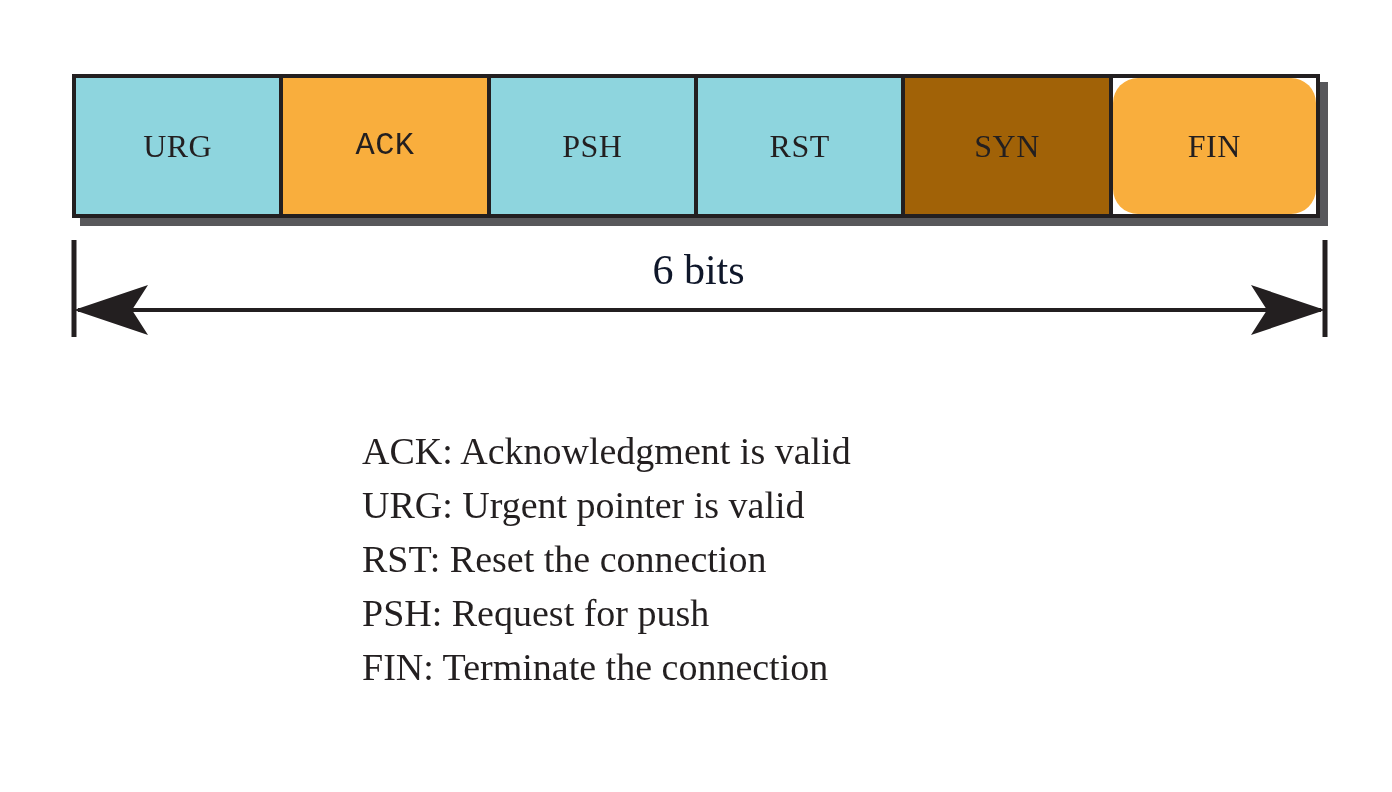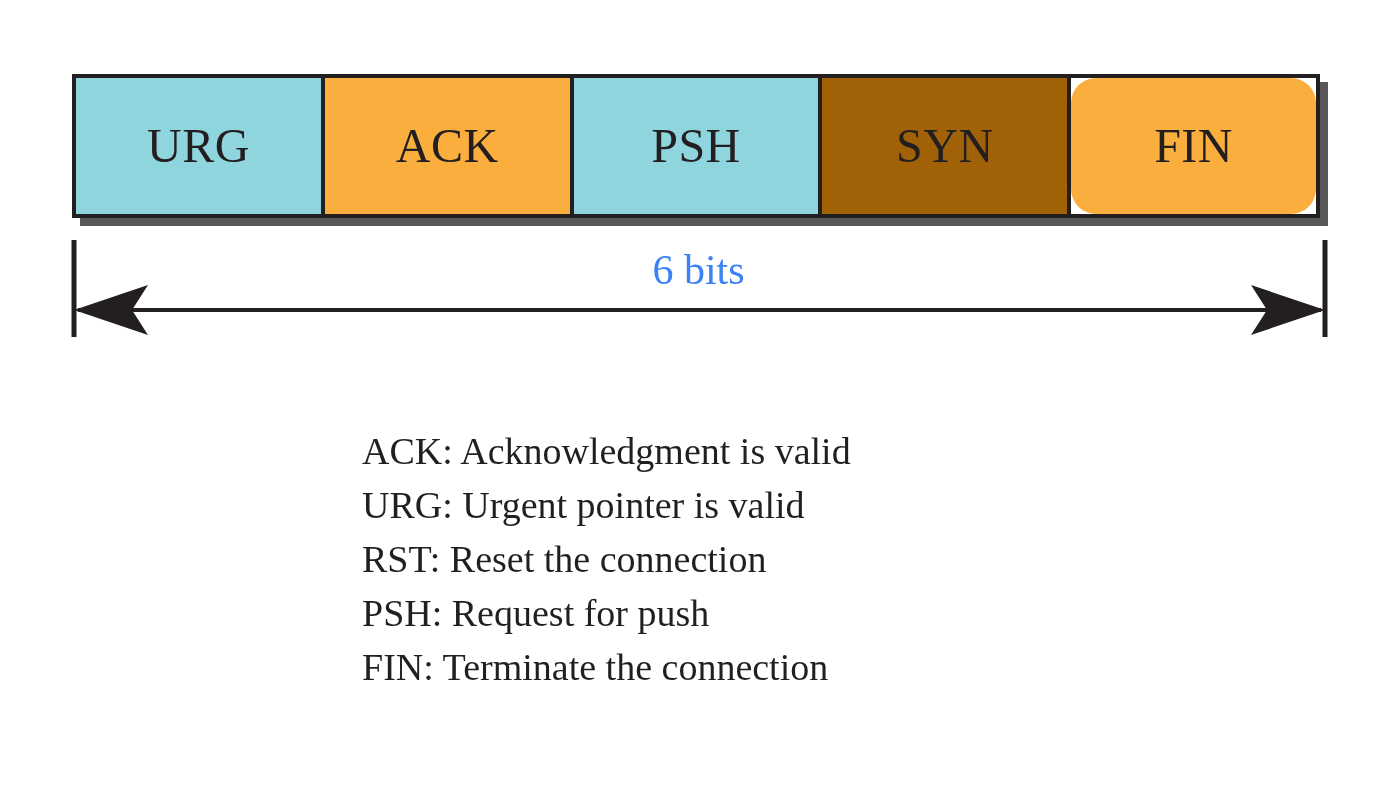--- a/index.html
+++ b/index.html
@@ -60,21 +60,21 @@
     display: flex;
     align-items: center;
     justify-content: center;
     border-right: 4px solid #231f20;
     box-sizing: border-box;
   }
   .field-cell:last-child {
     border-right: none;
   }
   .field-cell .cell-label {
-    font-size: 48px;
+    font-size: 32px;
     line-height: 1;
     letter-spacing: 0.5px;
     color: #231f20;
     user-select: none;
   }
 
   
   .dimension {
     position: absolute;
     left: 0;
@@ -85,21 +85,21 @@
   }
 
   .dim-label {
     position: absolute;
     left: 72px;
     top: 249px;
     width: 1253px;
     text-align: center;
     font-size: 42px;
     line-height: 1;
-    color: #3b82f6;
+    color: #0f172a;
   }
 
   
   .legend {
     position: absolute;
     left: 362px;
     top: 424px;
     width: 900px;
   }
   .legend-line {
@@ -113,25 +113,28 @@
 <body>
 
 <div id="stage">
 
   <div class="field-bar-wrap">
     <div class="field-shadow"></div>
     <div class="field-bar" id="field-bar">
       <div class="field-cell" style="background: rgb(142, 213, 222);">
         <span class="cell-label">URG</span>
       </div>
-      <div class="field-cell" style="background: rgb(249, 174, 61);">
+      <div class="field-cell" style="background: rgb(249, 174, 61); font-family: Liberation Mono, monospace;">
         <span class="cell-label">ACK</span>
       </div>
       <div class="field-cell" style="background: rgb(142, 213, 222);">
         <span class="cell-label">PSH</span>
+      </div>
+      <div class="field-cell" style="background: rgb(142, 213, 222);">
+        <span class="cell-label">RST</span>
       </div>
       <div class="field-cell" style="background: #a16207;">
         <span class="cell-label">SYN</span>
       </div>
       <div class="field-cell" style="background: rgb(249, 174, 61); border-radius: 25px;">
         <span class="cell-label">FIN</span>
       </div>
     </div>
   </div>
 

